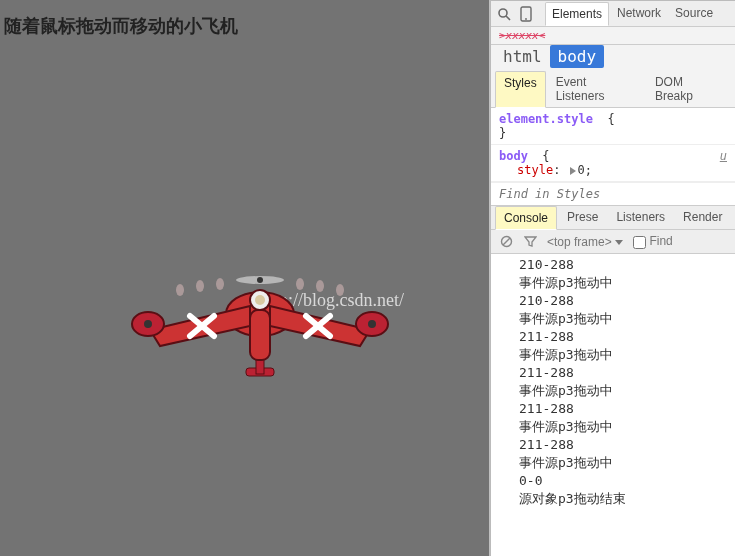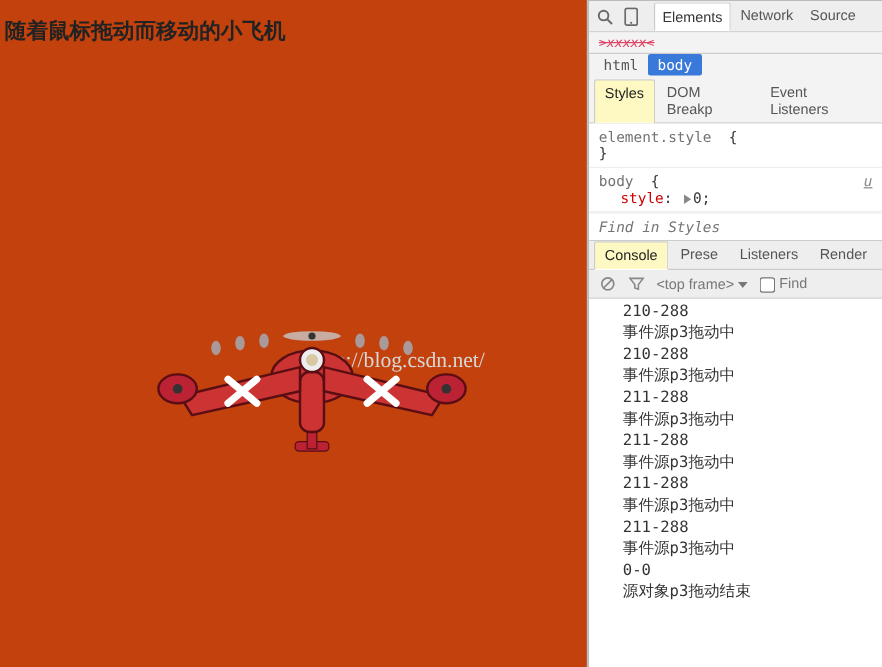--- a/index.html
+++ b/index.html
@@ -1,45 +1,45 @@
 <!DOCTYPE html>
 <html><head>
 <meta charset="utf-8">
 <style>
   * { box-sizing: border-box; margin: 0; padding: 0; }
   html, body { width: 735px; height: 556px; font-family: "Helvetica Neue", Arial, sans-serif; font-size: 12px; color: #222; overflow: hidden; }
   .app { display: flex; width: 100%; height: 100%; }
-  .page { flex: 0 0 490px; height: 100%; background: #c2410c; border-right: 1px solid #bfbfbf; position: relative; }
+  .page { flex: 0 0 490px; height: 100%; background: #737373; border-right: 1px solid #bfbfbf; position: relative; }
   .page-title { font-family: "SimSun", "Songti SC", serif; font-weight: bold; font-size: 18px; padding: 14px 4px; }
   .watermark { position: absolute; left: 260px; top: 290px; color: #d8d8d8; font-family: Georgia, serif; font-size: 18px; pointer-events: none; }
   
   .plane { position: absolute; left: 120px; top: 260px; width: 280px; height: 130px; cursor: move; }
   .plane svg { width: 100%; height: 100%; }
 
   
   .devtools { flex: 1; display: flex; flex-direction: column; background: #f3f3f3; border-left: 1px solid #bbb; border-top: 1px solid #bbb; }
   .toolbar { display: flex; align-items: center; height: 26px; border-bottom: 1px solid #ccc; background: #eee; padding: 0 6px; gap: 8px; }
   .tb-icon { width: 14px; height: 14px; display: flex; align-items: center; justify-content: center; color: #6a6a6a; }
   .tb-tabs { display: flex; gap: 2px; margin-left: 4px; font-size: 12px; color: #555; }
   .tb-tab { padding: 4px 6px; }
   .tb-tab.active { background: #fff; border: 1px solid #ccc; border-bottom: 1px solid #fff; margin-bottom: -1px; border-radius: 2px 2px 0 0; color: #333; }
 
   .dom-crumbs { display: flex; gap: 0; border-bottom: 1px solid #ccc; background: #f3f3f3; }
   .crumb-strike { color: #d46; padding: 2px 8px; text-decoration: line-through; font-family: Consolas, monospace; font-size: 11px; font-style: italic; }
   .crumbs-row { display: flex; padding: 0 4px 3px 4px; }
-  .crumb { padding: 2px 8px; font-family: Consolas, monospace; font-size: 12px; color: #555; }
+  .crumb { padding: 2px 8px; font-family: Consolas, monospace; font-size: 16px; color: #555; }
   .crumb.selected { background: #3879d9; color: #fff; border-radius: 2px; }
 
   .subtabs { display: flex; gap: 2px; border-bottom: 1px solid #ccc; background: #f3f3f3; padding: 0 4px; }
   .subtab { padding: 4px 8px; font-size: 12px; color: #555; }
   .subtab.active { background: #fef9c3; border: 1px solid #ccc; border-bottom: 1px solid #fff; margin-bottom: -1px; border-radius: 2px 2px 0 0; color: #222; }
 
   .styles-pane { background: #fff; font-family: Consolas, monospace; font-size: 12px; color: #333; }
   .style-block { padding: 4px 8px; border-bottom: 1px solid #eee; position: relative; }
-  .style-block .selector { color: #737373; }
+  .style-block .selector { color: #8b5cf6; font-weight: bold; }
   .style-block .brace { color: #333; }
   .style-block .prop { color: #c00; padding-left: 18px; }
   .style-block .val { color: #333; }
   .play { display: inline-block; width: 0; height: 0; border-style: solid; border-width: 4px 0 4px 6px; border-color: transparent transparent transparent #888; margin: 0 2px; vertical-align: middle; }
   .style-block .origin { position: absolute; right: 8px; top: 4px; color: #888; text-decoration: underline; font-style: italic; }
   .find { width: 100%; padding: 4px 8px; border: none; border-top: 1px solid #eee; border-bottom: 1px solid #ccc; font-style: italic; color: #999; font-family: inherit; font-size: 12px; background: #fff; }
 
   .drawer-tabs { display: flex; gap: 2px; border-bottom: 1px solid #ccc; background: #eee; padding: 0 4px; }
   .drawer-bar { display: flex; align-items: center; gap: 10px; height: 24px; border-bottom: 1px solid #ccc; background: #eee; padding: 0 8px; color: #777; font-size: 12px; }
   .tri-down { display: inline-block; width: 0; height: 0; border-style: solid; border-width: 5px 4px 0 4px; border-color: #777 transparent transparent transparent; vertical-align: middle; }
@@ -120,22 +120,22 @@
     <div class="dom-crumbs">
       <span class="crumb-strike">&gt;xxxxx&lt;</span>
     </div>
     <div class="crumbs-row">
       <span class="crumb">html</span>
       <span class="crumb selected">body</span>
     </div>
 
     <div class="subtabs">
       <div class="subtab active">Styles</div>
+      <div class="subtab">Event Listeners</div>
       <div class="subtab">DOM Breakp</div>
-      <div class="subtab">Event Listeners</div>
     </div>
 
     <div class="styles-pane">
       <div class="style-block">
         <span class="selector">element.style</span>
         &nbsp;<span class="brace">{</span><br>
         <span class="brace">}</span>
       </div>
       <div class="style-block">
         <span class="origin">u</span>

